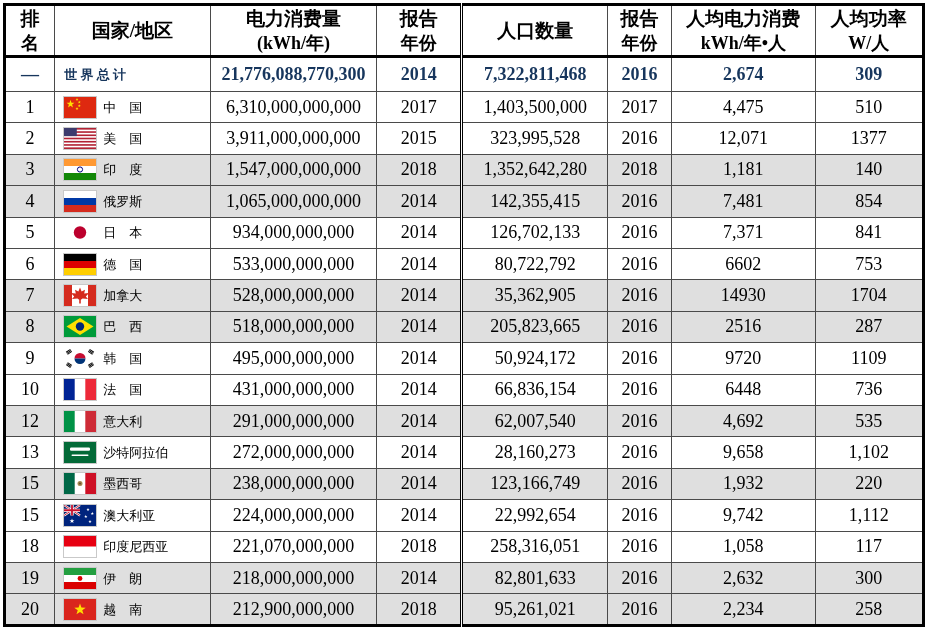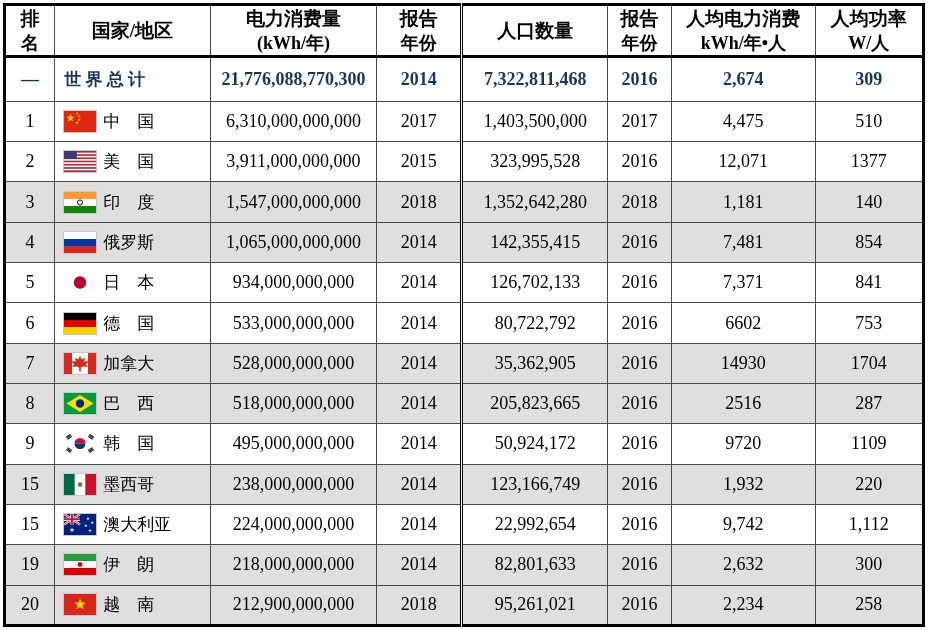--- a/index.html
+++ b/index.html
@@ -12,21 +12,21 @@
         white-space:nowrap;}
   thead th{border-bottom:3px solid #000;font-weight:bold;font-size:19px;line-height:24px;}
   thead tr{height:52px;}
   tbody tr{height:27px;font-size:18px;}
   tbody tr.total{height:30px;font-weight:bold;color:#17365d;}
   tbody tr.shade td{background:#dfdfdf;}
   .hline{display:block;}
   .sub{font-size:18px;}
   td.col-country{text-align:left;}
   .cwrap{display:flex;align-items:center;height:100%;padding-left:9px;gap:7px;}
-  .cname{font-size:17px;line-height:1;}
+  .cname{font-size:13px;line-height:1;}
   .flag{display:inline-block;line-height:0;flex:0 0 auto;outline:1px solid #c9c9c9;}
   .flag.nb{outline:none;}
   th.col-population, td.col-population{border-left:3px double #000;}
   td.col-consumption, td.col-population-n{letter-spacing:0;margin-left:28px;}
 </style>
 </head>
 <body>
 
 <div class="page">
   <table>
@@ -283,20 +283,77 @@
               <span class="cname">韩　国</span>
             </div>
           </td>
           <td class="col-consumption">495,000,000,000</td>
           <td class="col-report_year_1">2014</td>
           <td class="col-population">50,924,172</td>
           <td class="col-report_year_2">2016</td>
           <td class="col-per_capita">9720</td>
           <td class="col-per_capita_power">1109</td>
         </tr>
+        <tr class="">
+          <td class="col-rank">10</td>
+          <td class="col-country">
+            <div class="cwrap">
+              <span class="flag"><svg viewBox="0 0 32 21" width="32" height="21" aria-hidden="true">
+                  <rect width="32" height="21" fill="#fff"></rect>
+                  <rect width="10.7" height="21" fill="#002395"></rect>
+                  <rect x="21.3" width="10.7" height="21" fill="#ED2939"></rect>
+                </svg></span>
+              <span class="cname">法　国</span>
+            </div>
+          </td>
+          <td class="col-consumption">431,000,000,000</td>
+          <td class="col-report_year_1">2014</td>
+          <td class="col-population">66,836,154</td>
+          <td class="col-report_year_2">2016</td>
+          <td class="col-per_capita">6448</td>
+          <td class="col-per_capita_power">736</td>
+        </tr>
+        <tr class=" shade">
+          <td class="col-rank">12</td>
+          <td class="col-country">
+            <div class="cwrap">
+              <span class="flag"><svg viewBox="0 0 32 21" width="32" height="21" aria-hidden="true">
+                  <rect width="32" height="21" fill="#fff"></rect>
+                  <rect width="10.7" height="21" fill="#009246"></rect>
+                  <rect x="21.3" width="10.7" height="21" fill="#CE2B37"></rect>
+                </svg></span>
+              <span class="cname">意大利</span>
+            </div>
+          </td>
+          <td class="col-consumption">291,000,000,000</td>
+          <td class="col-report_year_1">2014</td>
+          <td class="col-population">62,007,540</td>
+          <td class="col-report_year_2">2016</td>
+          <td class="col-per_capita">4,692</td>
+          <td class="col-per_capita_power">535</td>
+        </tr>
+        <tr class="">
+          <td class="col-rank">13</td>
+          <td class="col-country">
+            <div class="cwrap">
+              <span class="flag"><svg viewBox="0 0 32 21" width="32" height="21" aria-hidden="true">
+                  <rect width="32" height="21" fill="#046A38"></rect>
+                  <rect x="6" y="5.5" width="20" height="3.2" rx="1.2" fill="#fff"></rect>
+                  <rect x="7.5" y="12.5" width="17" height="1.4" rx="0.7" fill="#fff"></rect>
+                </svg></span>
+              <span class="cname">沙特阿拉伯</span>
+            </div>
+          </td>
+          <td class="col-consumption">272,000,000,000</td>
+          <td class="col-report_year_1">2014</td>
+          <td class="col-population">28,160,273</td>
+          <td class="col-report_year_2">2016</td>
+          <td class="col-per_capita">9,658</td>
+          <td class="col-per_capita_power">1,102</td>
+        </tr>
         <tr class=" shade">
           <td class="col-rank">15</td>
           <td class="col-country">
             <div class="cwrap">
               <span class="flag"><svg viewBox="0 0 32 21" width="32" height="21" aria-hidden="true">
                   <rect width="32" height="21" fill="#fff"></rect>
                   <rect width="10.7" height="21" fill="#006847"></rect>
                   <rect x="21.3" width="10.7" height="21" fill="#CE1126"></rect>
                   <circle cx="16" cy="10.5" r="2.5" fill="#A08850"></circle>
                   <circle cx="16" cy="10.5" r="1.1" fill="#6B4E2E"></circle>
@@ -333,20 +390,38 @@
               <span class="cname">澳大利亚</span>
             </div>
           </td>
           <td class="col-consumption">224,000,000,000</td>
           <td class="col-report_year_1">2014</td>
           <td class="col-population">22,992,654</td>
           <td class="col-report_year_2">2016</td>
           <td class="col-per_capita">9,742</td>
           <td class="col-per_capita_power">1,112</td>
         </tr>
+        <tr class="">
+          <td class="col-rank">18</td>
+          <td class="col-country">
+            <div class="cwrap">
+              <span class="flag"><svg viewBox="0 0 32 21" width="32" height="21" aria-hidden="true">
+                  <rect width="32" height="21" fill="#fff"></rect>
+                  <rect width="32" height="10.5" fill="#E70011"></rect>
+                </svg></span>
+              <span class="cname">印度尼西亚</span>
+            </div>
+          </td>
+          <td class="col-consumption">221,070,000,000</td>
+          <td class="col-report_year_1">2018</td>
+          <td class="col-population">258,316,051</td>
+          <td class="col-report_year_2">2016</td>
+          <td class="col-per_capita">1,058</td>
+          <td class="col-per_capita_power">117</td>
+        </tr>
         <tr class=" shade">
           <td class="col-rank">19</td>
           <td class="col-country">
             <div class="cwrap">
               <span class="flag"><svg viewBox="0 0 32 21" width="32" height="21" aria-hidden="true">
                   <rect width="32" height="21" fill="#fff"></rect>
                   <rect width="32" height="7" fill="#239F40"></rect>
                   <rect y="14" width="32" height="7" fill="#DA0000"></rect>
                   <circle cx="16" cy="10.5" r="2.4" fill="#DA0000"></circle>
                 </svg></span>

